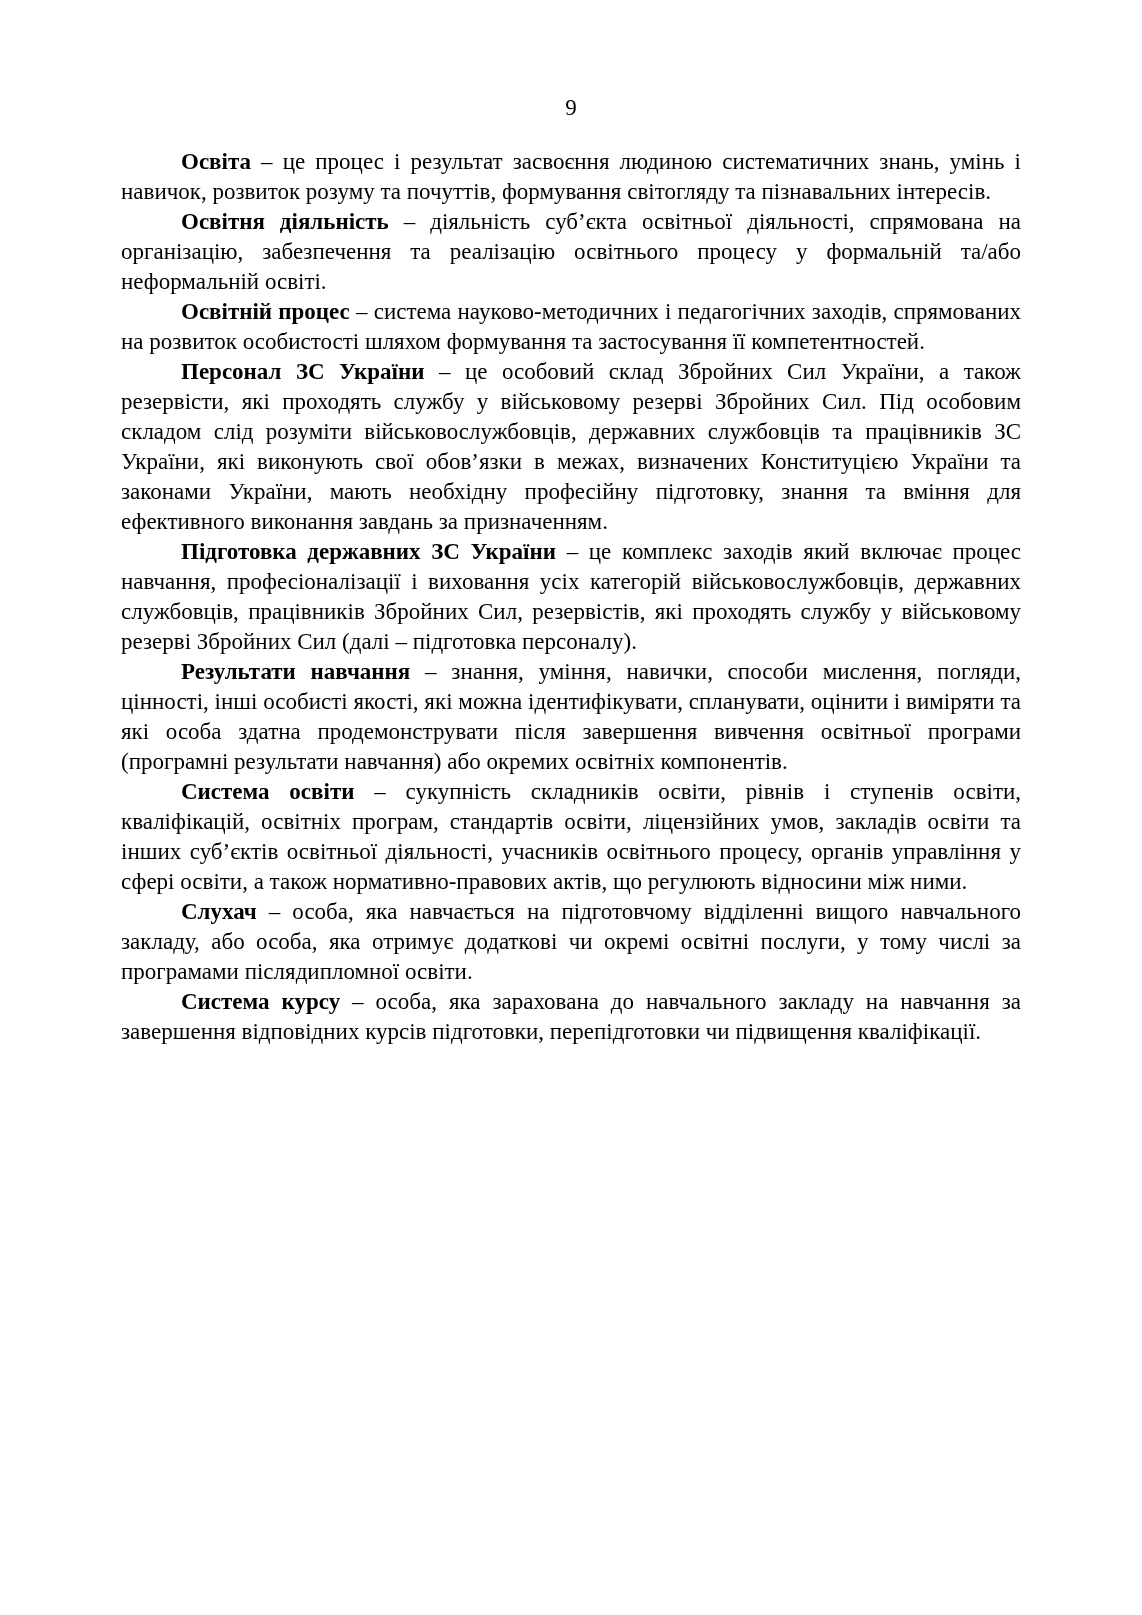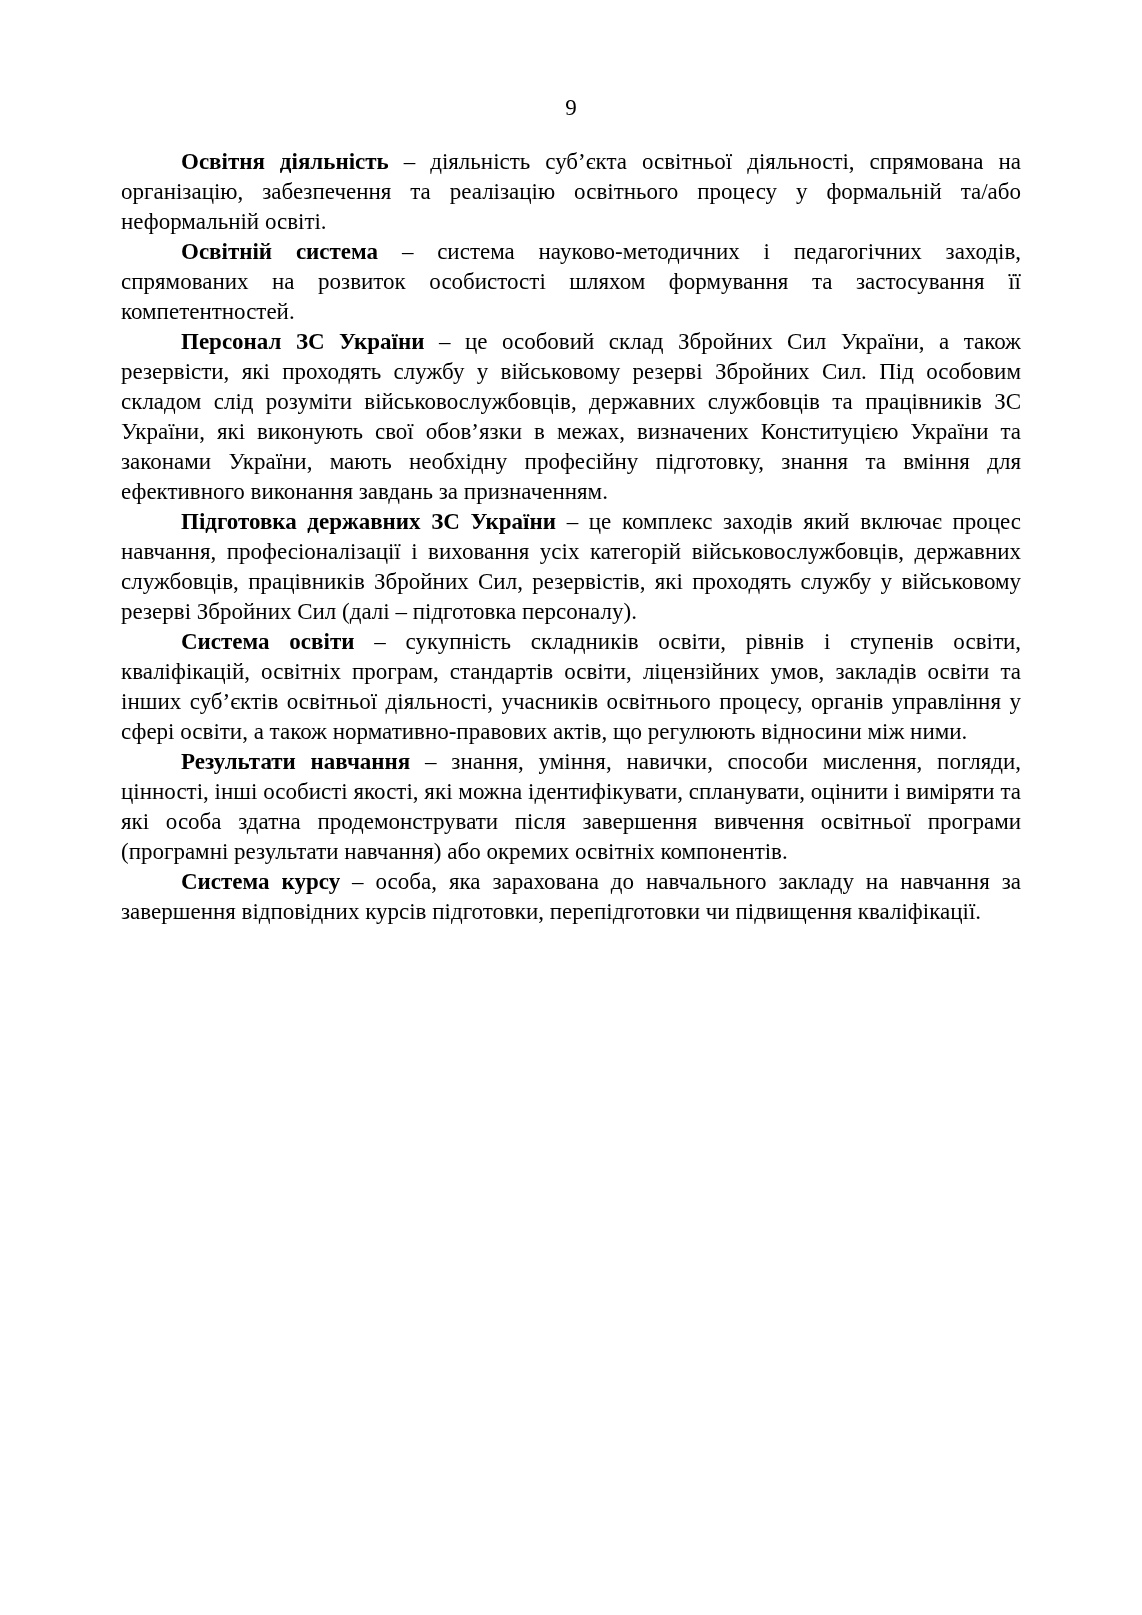--- a/index.html
+++ b/index.html
@@ -50,33 +50,35 @@
 </style>
 </head>
 <body>
 
 <div class="page">
 
   <div class="page-number">9</div>
 
   <div class="content">
 
+    <p class="para"><b class="term">Освіта</b> <span>– це процес і результат засвоєння людиною систематичних знань, умінь і навичок, розвиток розуму та почуттів, формування світогляду та пізнавальних інтересів.</span></p>
 
     <p class="para"><b class="term">Освітня діяльність</b> <span>– діяльність суб’єкта освітньої діяльності, спрямована на організацію, забезпечення та реалізацію освітнього процесу у формальній та/або неформальній освіті.</span></p>
 
-    <p class="para"><b class="term">Освітній система</b> <span>– система науково-методичних і педагогічних заходів, спрямованих на розвиток особистості шляхом формування та застосування її компетентностей.</span></p>
+    <p class="para"><b class="term">Освітній процес</b> <span>– система науково-методичних і педагогічних заходів, спрямованих на розвиток особистості шляхом формування та застосування її компетентностей.</span></p>
 
 
 
 
     <p class="para"><b class="term">Персонал ЗС України</b> <span>– це особовий склад Збройних Сил України, а також резервісти, які проходять службу у військовому резерві Збройних Сил. Під особовим складом слід розуміти військовослужбовців, державних службовців та працівників ЗС України, які виконують свої обов’язки в межах, визначених Конституцією України та законами України, мають необхідну професійну підготовку, знання та вміння для ефективного виконання завдань за призначенням.</span></p>
 
     <p class="para"><b class="term">Підготовка державних ЗС України</b> <span>– це комплекс заходів який включає процес навчання, професіоналізації і виховання усіх категорій військовослужбовців, державних службовців, працівників Збройних Сил, резервістів, які проходять службу у військовому резерві Збройних Сил (далі – підготовка персоналу).</span></p>
 
+    <p class="para"><b class="term">Результати навчання</b> <span>– знання, уміння, навички, способи мислення, погляди, цінності, інші особисті якості, які можна ідентифікувати, спланувати, оцінити і виміряти та які особа здатна продемонструвати після завершення вивчення освітньої програми (програмні результати навчання) або окремих освітніх компонентів.</span></p>
+
     <p class="para"><b class="term">Система освіти</b> <span>– сукупність складників освіти, рівнів і ступенів освіти, кваліфікацій, освітніх програм, стандартів освіти, ліцензійних умов, закладів освіти та інших суб’єктів освітньої діяльності, учасників освітнього процесу, органів управління у сфері освіти, а також нормативно-правових актів, що регулюють відносини між ними.</span></p>
 
-    <p class="para"><b class="term">Результати навчання</b> <span>– знання, уміння, навички, способи мислення, погляди, цінності, інші особисті якості, які можна ідентифікувати, спланувати, оцінити і виміряти та які особа здатна продемонструвати після завершення вивчення освітньої програми (програмні результати навчання) або окремих освітніх компонентів.</span></p>
-
+    <p class="para"><b class="term">Слухач</b> <span>– особа, яка навчається на підготовчому відділенні вищого навчального закладу, або особа, яка отримує додаткові чи окремі освітні послуги, у тому числі за програмами післядипломної освіти.</span></p>
 
     <p class="para"><b class="term">Система курсу</b> <span>– особа, яка зарахована до навчального закладу на навчання за завершення відповідних курсів підготовки, перепідготовки чи підвищення кваліфікації.</span></p>
 
   </div>
 </div>
 
 </body></html>

